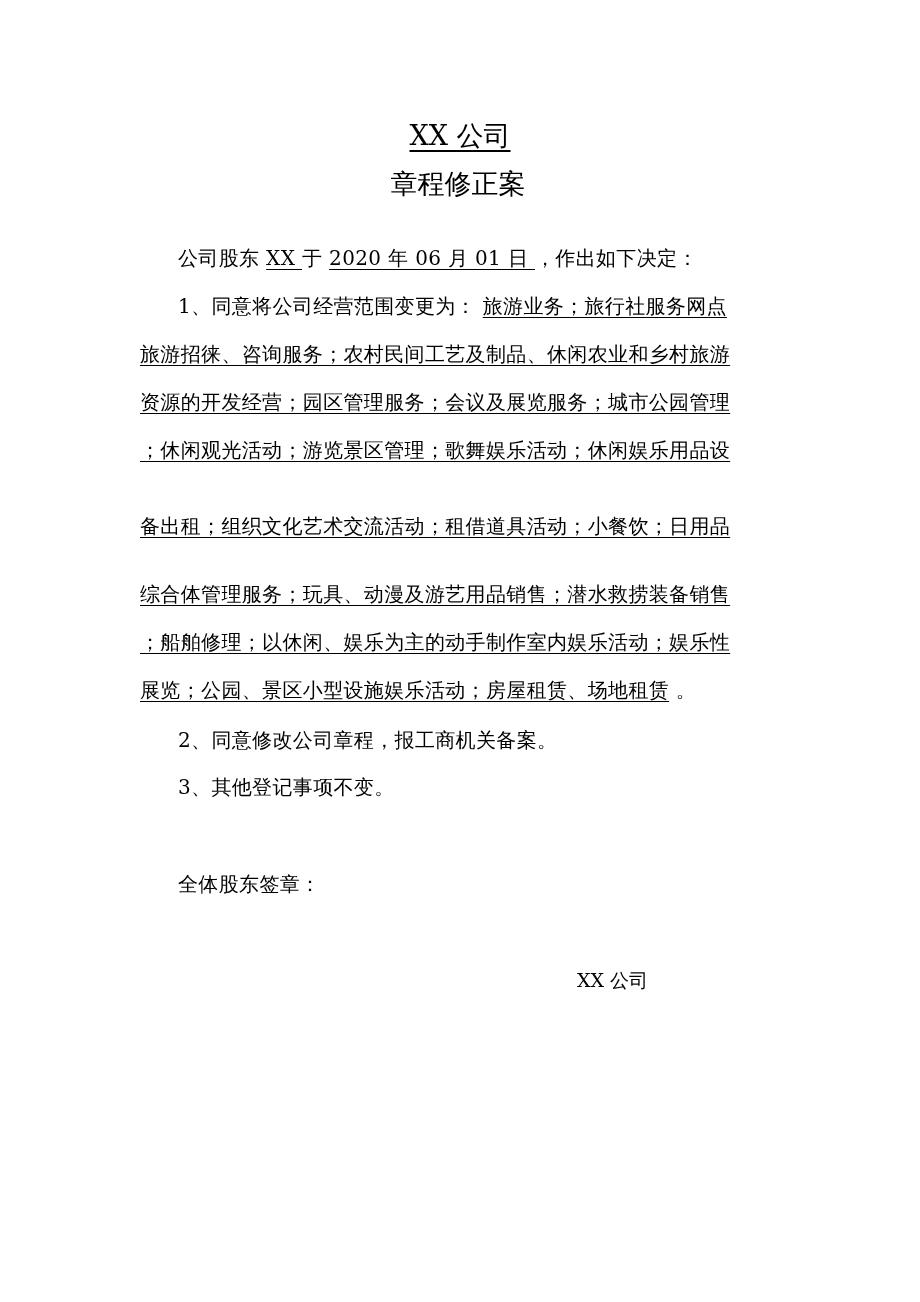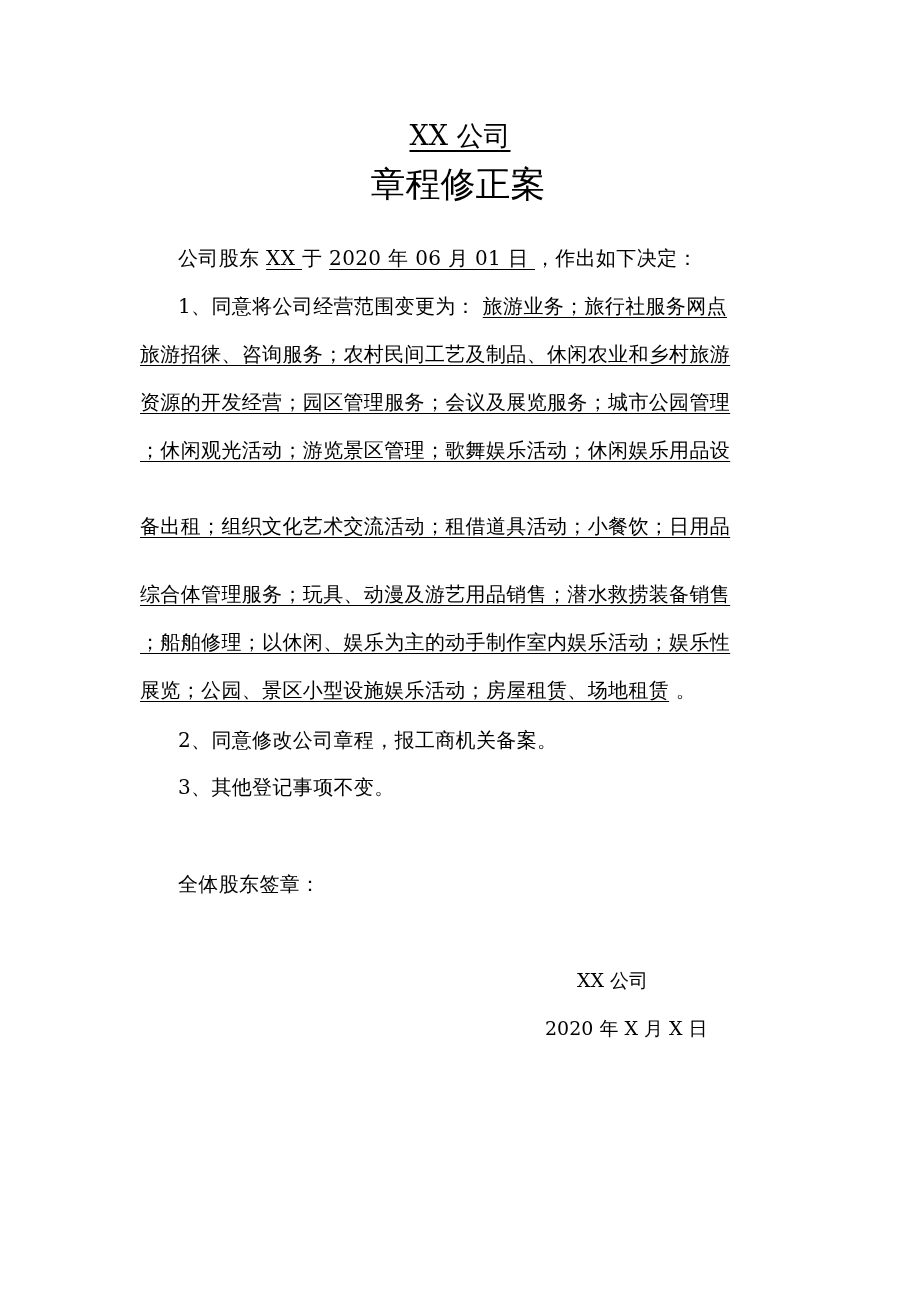--- a/index.html
+++ b/index.html
@@ -32,21 +32,21 @@
     .title1 span {
       text-decoration: underline;
       text-underline-offset: 5px;
       text-decoration-thickness: 2px;
     }
     .title2 {
       position: absolute;
       left: 0; width: 916px;
       top: 164px;
       text-align: center;
-      font-size: 35px;
+      font-size: 27px;
       line-height: 40px;
       height: 40px;
     }
     .line {
       position: absolute;
       left: 140px;
       width: 640px;
       font-size: 20px;
       height: 30px;
       line-height: 30px;
@@ -104,15 +104,14 @@
   <div class="line" style="top:675px;">
     <span class="u">展览；公园、景区小型设施娱乐活动；房屋租赁、场地租赁</span><span> 。</span>
   </div>
 
   <div class="line indent" style="top:725px;">2、同意修改公司章程，报工商机关备案。</div>
   <div class="line indent" style="top:772px;">3、其他登记事项不变。</div>
 
   <div class="line indent" style="top:869px;">全体股东签章：</div>
 
   <div class="right-block" style="left:577px; top:965px;">XX 公司</div>
-  <div class="right-block" style="left:545px; top:1013px;">2020 年  X 月 X 日</div>
 
 </div>
 
 </body></html>

